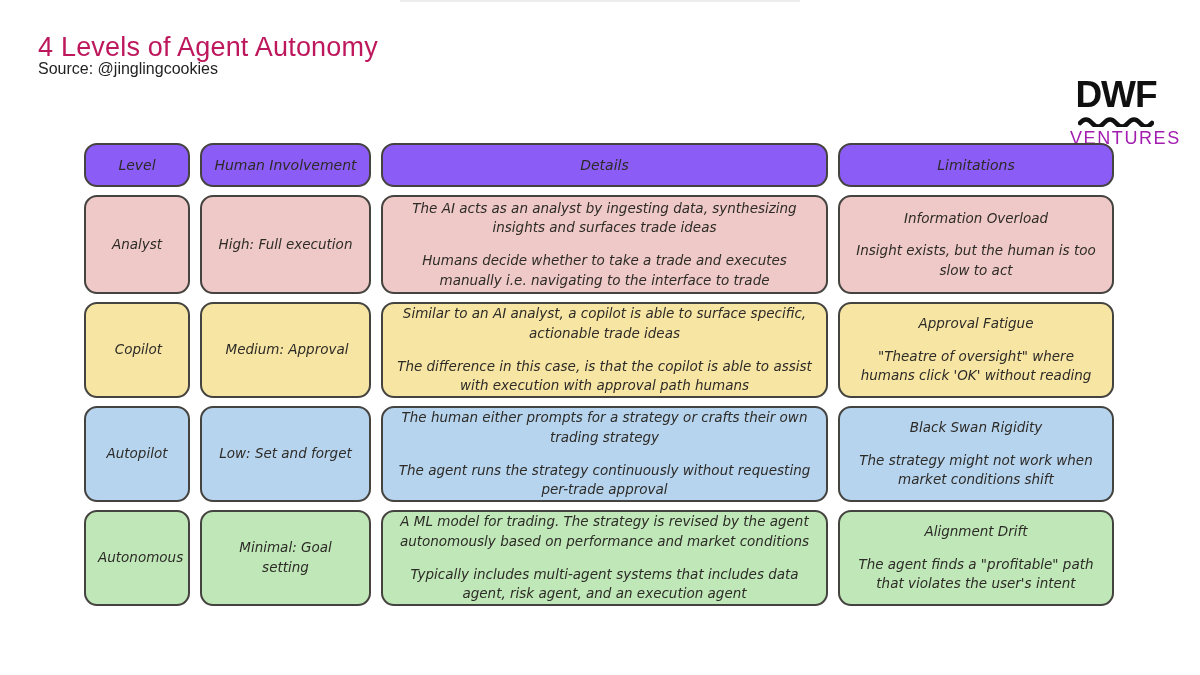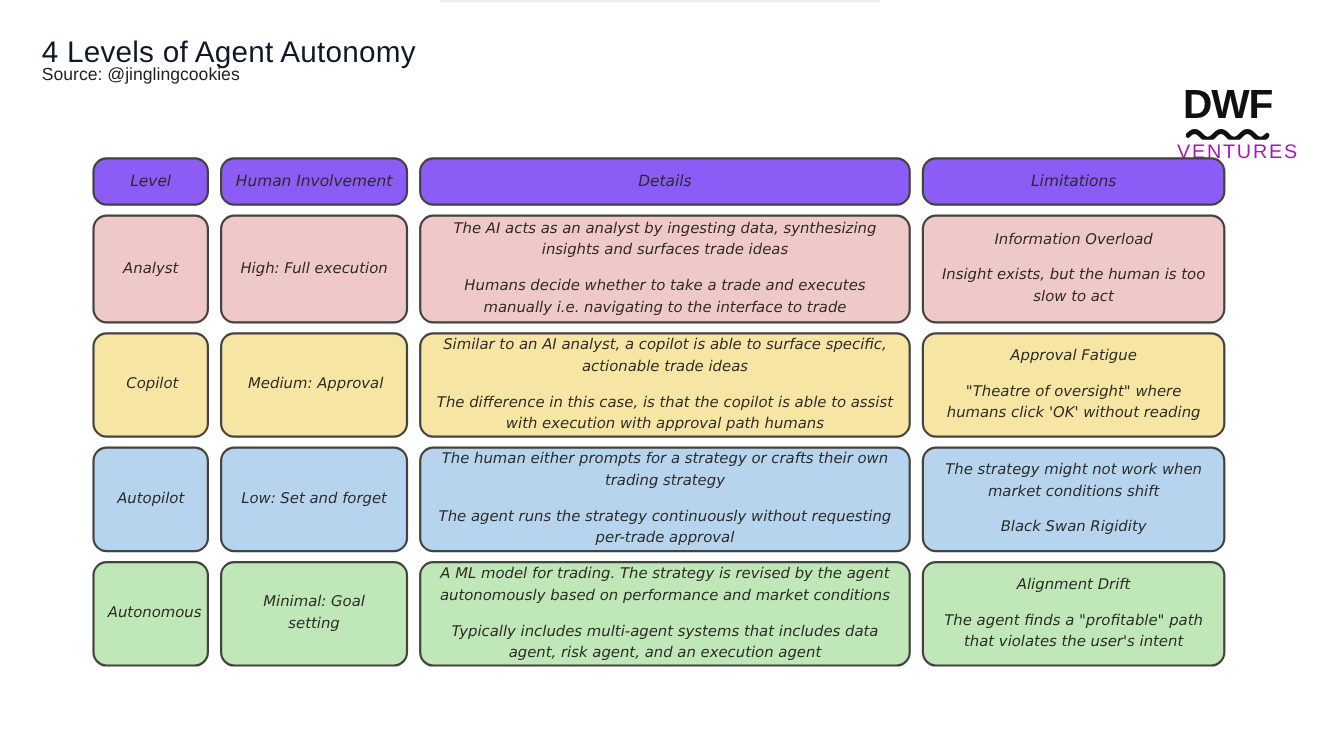--- a/index.html
+++ b/index.html
@@ -11,21 +11,21 @@
     color: #1c1b1a;
     overflow: hidden;
   }
   .top-hairline {
     position: absolute; top: 0; left: 400px; width: 400px; height: 2px;
     background: #ededed;
   }
   
   .page-title {
     position: absolute; left: 38px; top: 32px;
-    font-size: 27px; font-weight: 500; letter-spacing: 0.2px; color: #0f172a;
+    font-size: 27px; font-weight: 500; letter-spacing: 0.2px; color: #be185d;
     font-family: "Liberation Sans", sans-serif;
   }
   .page-source {
     position: absolute; left: 38px; top: 60px;
     font-size: 16px; color: #1f1f1f;
   }
   .logo {
     position: absolute; right: 38px; top: 28px;
     width: 92px; text-align: center; color: #101010; margin-top: 48px;
   }
@@ -133,22 +133,22 @@
     <p>Autopilot</p>
   </div>
   <div class="cell r-autopilot">
     <p>Low: Set and forget</p>
   </div>
   <div class="cell r-autopilot details-cell">
     <p>The human either prompts for a strategy or crafts their own trading strategy</p>
     <p>The agent runs the strategy continuously without requesting per-trade approval</p>
   </div>
   <div class="cell r-autopilot lim-cell">
+    <p>Black Swan Rigidity</p>
     <p>The strategy might not work when market conditions shift</p>
-    <p>Black Swan Rigidity</p>
   </div>
 
   <div class="cell r-autonomous">
     <p>Autonomous</p>
   </div>
   <div class="cell r-autonomous">
     <p>Minimal: Goal setting</p>
   </div>
   <div class="cell r-autonomous details-cell">
     <p>A ML model for trading. The strategy is revised by the agent autonomously based on performance and market conditions</p>

